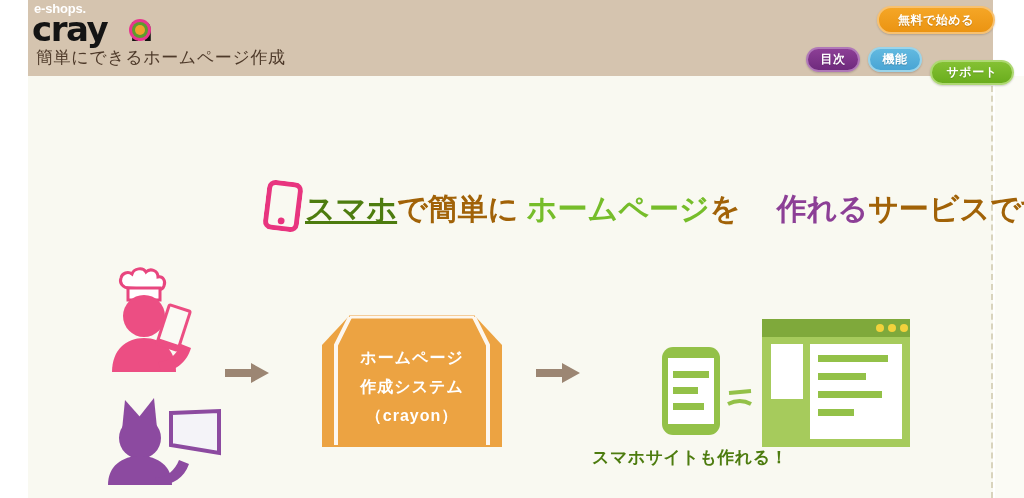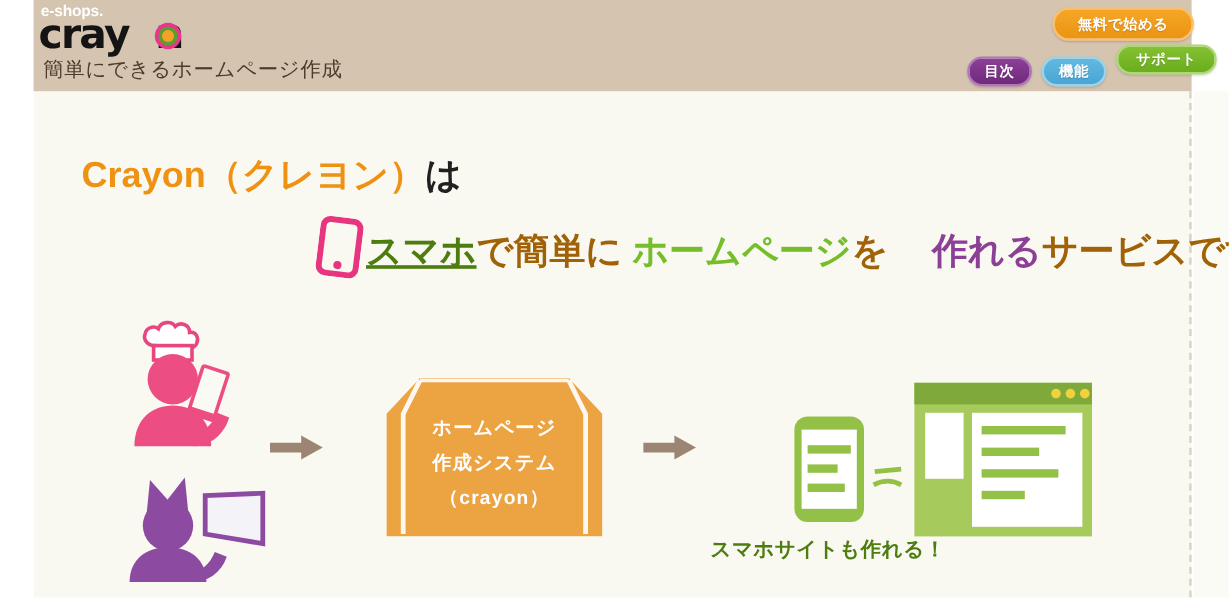--- a/index.html
+++ b/index.html
@@ -148,21 +148,21 @@
     left: 840px;
     top: 47px;
     width: 54px;
     height: 25px;
     background: linear-gradient(#62b9e0, #49a5d4);
     border: 2px solid #9ad4ea;
     box-shadow: 0 1px 2px rgba(0,0,0,.18);
   }
   .btn-support {
     left: 902px;
-    top: 37px;
+    top: 60px;
     width: 84px;
     height: 25px;
     background: linear-gradient(#84c133, #6aad1d);
     border: 2px solid #aed873;
     box-shadow: 0 1px 2px rgba(0,0,0,.18);
   }
 
   
   .hero-line1 {
     position: absolute;
@@ -256,23 +256,20 @@
     </div>
 
     <div class="header-subtitle">簡単にできるホームページ作成</div>
 
     <div class="btn btn-free">無料で始める</div>
     <div class="btn btn-toc">目次</div>
     <div class="btn btn-features">機能</div>
     <div class="btn btn-support">サポート</div>
   </div>
 
-  <div class="hero-line1">
-    <span class="c-orange">Crayon（クレヨン）</span><span class="c-dark">は</span>
-  </div>
 
   <div class="hero-phone-icon">
     <svg viewBox="0 0 36 50" width="36" height="50">
       <rect x="2.5" y="2.5" width="31" height="45" rx="6" ry="6" fill="none" stroke="#e8357f" stroke-width="5"></rect>
       <circle cx="18" cy="40" r="3.4" fill="#e8357f"></circle>
     </svg>
   </div>
 
   <div class="hero-line2">
     <span class="c-pink">スマホ</span><span class="c-dark">で簡単に</span><span>&nbsp;</span><span class="c-green">ホームページ</span><span class="c-dark">を</span><span>&nbsp;</span><span class="c-purple">作れる</span><span class="c-dark">サービスです。</span>

